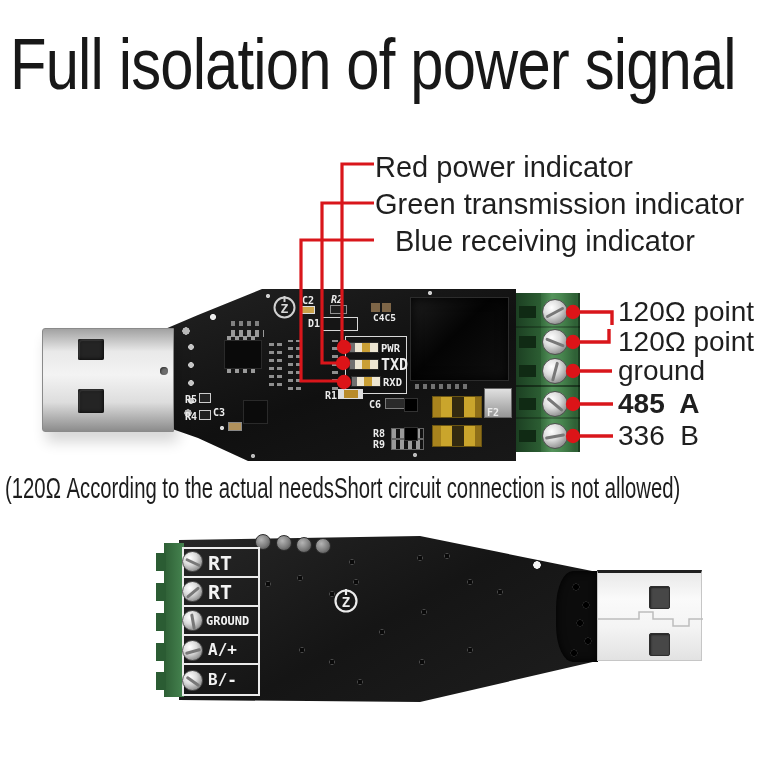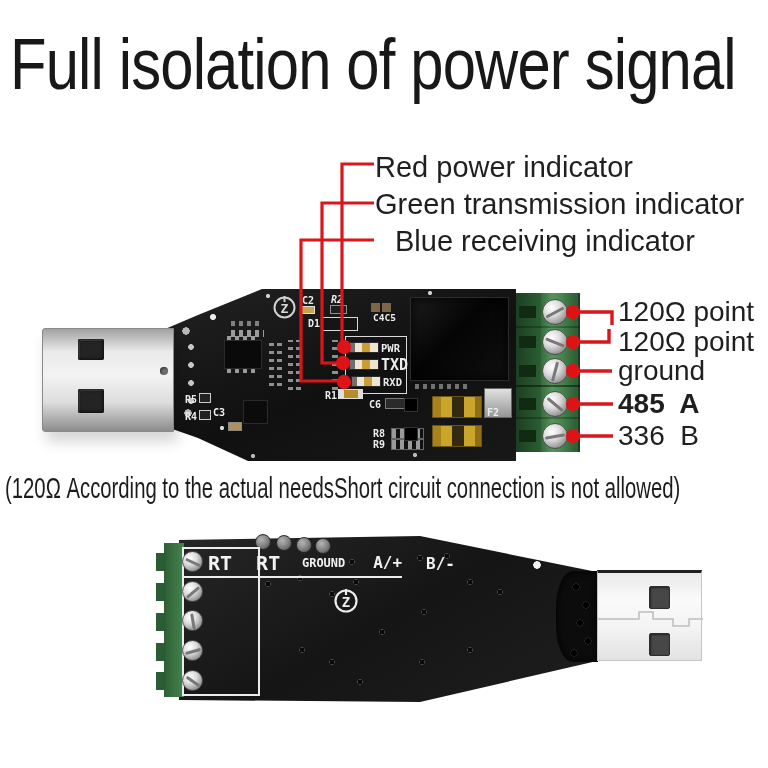--- a/index.html
+++ b/index.html
@@ -191,21 +191,21 @@
   <div class="abs screw-sm" style="left:296px;top:537px;width:16px;height:16px;"></div>
   <div class="abs screw-sm" style="left:315px;top:538px;width:16px;height:16px;"></div>
 
   <div class="abs" style="left:164px;top:543px;width:20px;height:154px;background:linear-gradient(90deg,#2e5f35,#468450);"></div>
   <div class="abs" style="left:156px;top:553px;width:10px;height:18px;background:#2b5c33;"></div>
   <div class="abs" style="left:156px;top:583px;width:10px;height:18px;background:#2b5c33;"></div>
   <div class="abs" style="left:156px;top:613px;width:10px;height:18px;background:#2b5c33;"></div>
   <div class="abs" style="left:156px;top:643px;width:10px;height:18px;background:#2b5c33;"></div>
   <div class="abs" style="left:156px;top:672px;width:10px;height:18px;background:#2b5c33;"></div>
 
-  <div class="abs" style="left:182px;top:547px;width:78px;height:149px;border:2.5px solid #ececec;box-sizing:border-box;display:flex;flex-direction:row;">
+  <div class="abs" style="left:182px;top:547px;width:78px;height:149px;border:2.5px solid #ececec;box-sizing:border-box;display:flex;flex-direction:column;">
     <div class="trow">
       <span class="lbl mono-b" style="font-size:20px;">RT</span>
     </div>
     <div class="trow">
       <span class="lbl mono-b" style="font-size:20px;">RT</span>
     </div>
     <div class="trow">
       <span class="lbl mono-b" style="font-size:13px;margin-left:22px;transform:scaleX(.92);transform-origin:0 50%;">GROUND</span>
     </div>
     <div class="trow">

